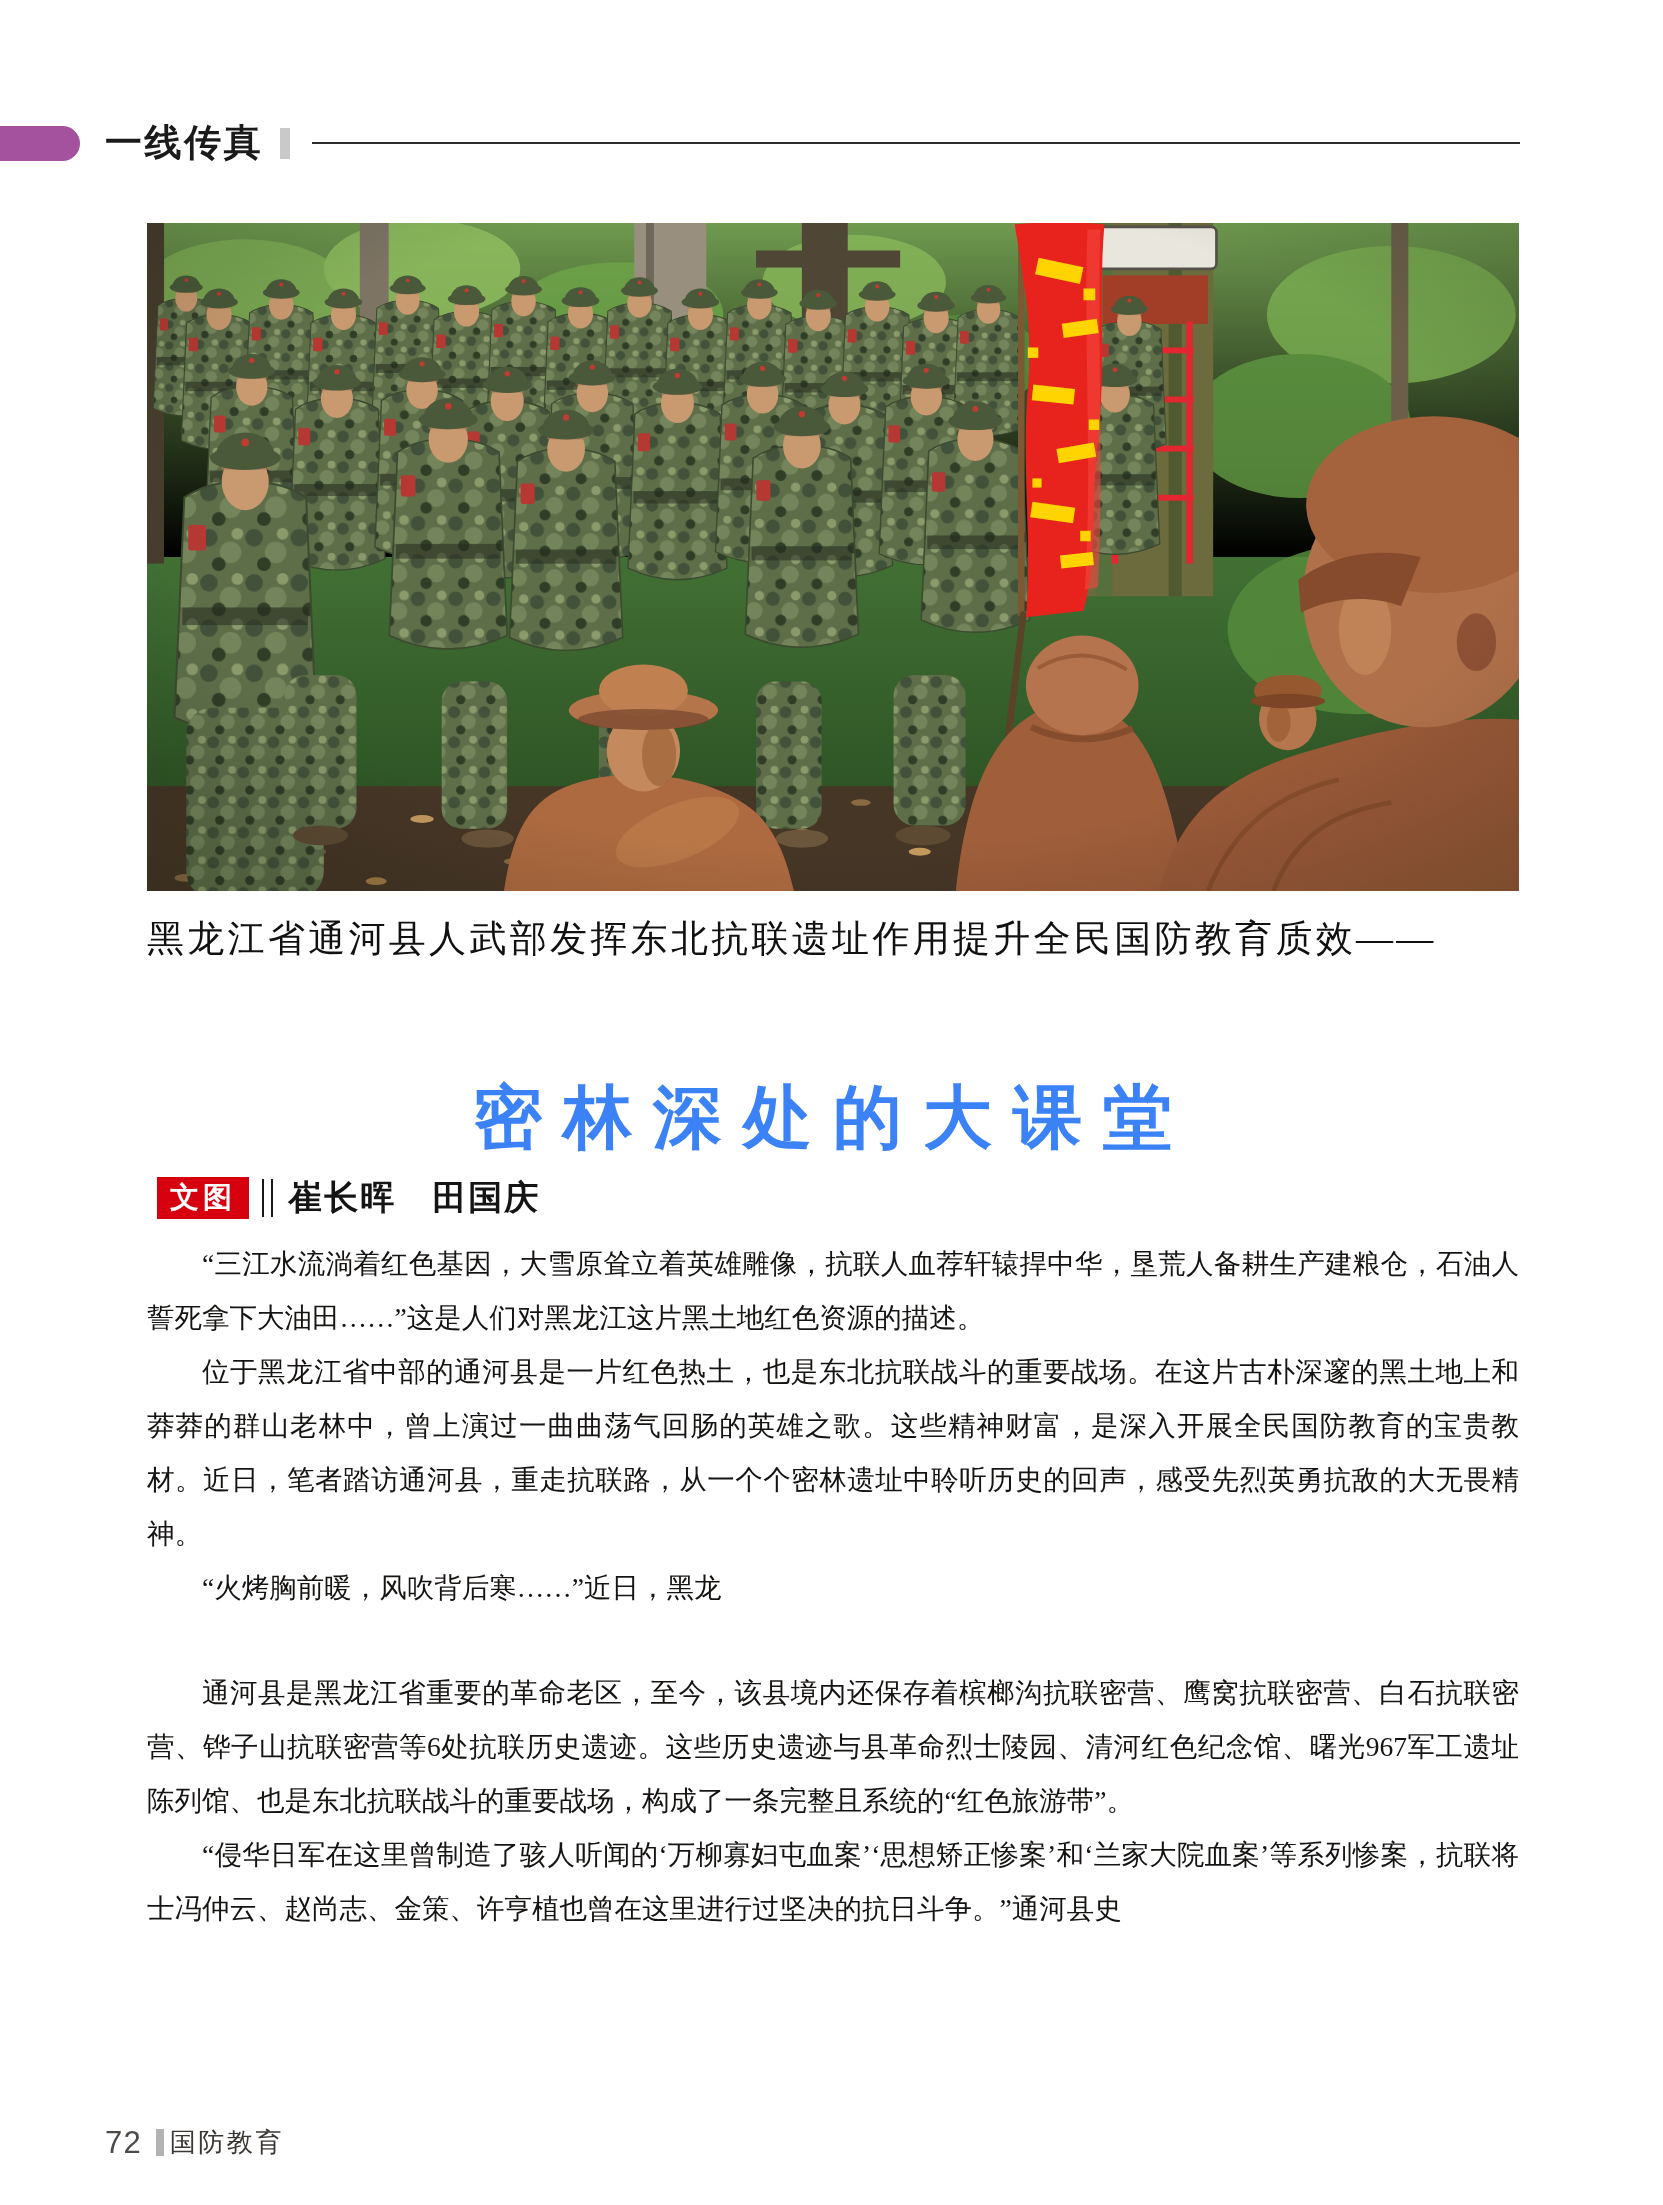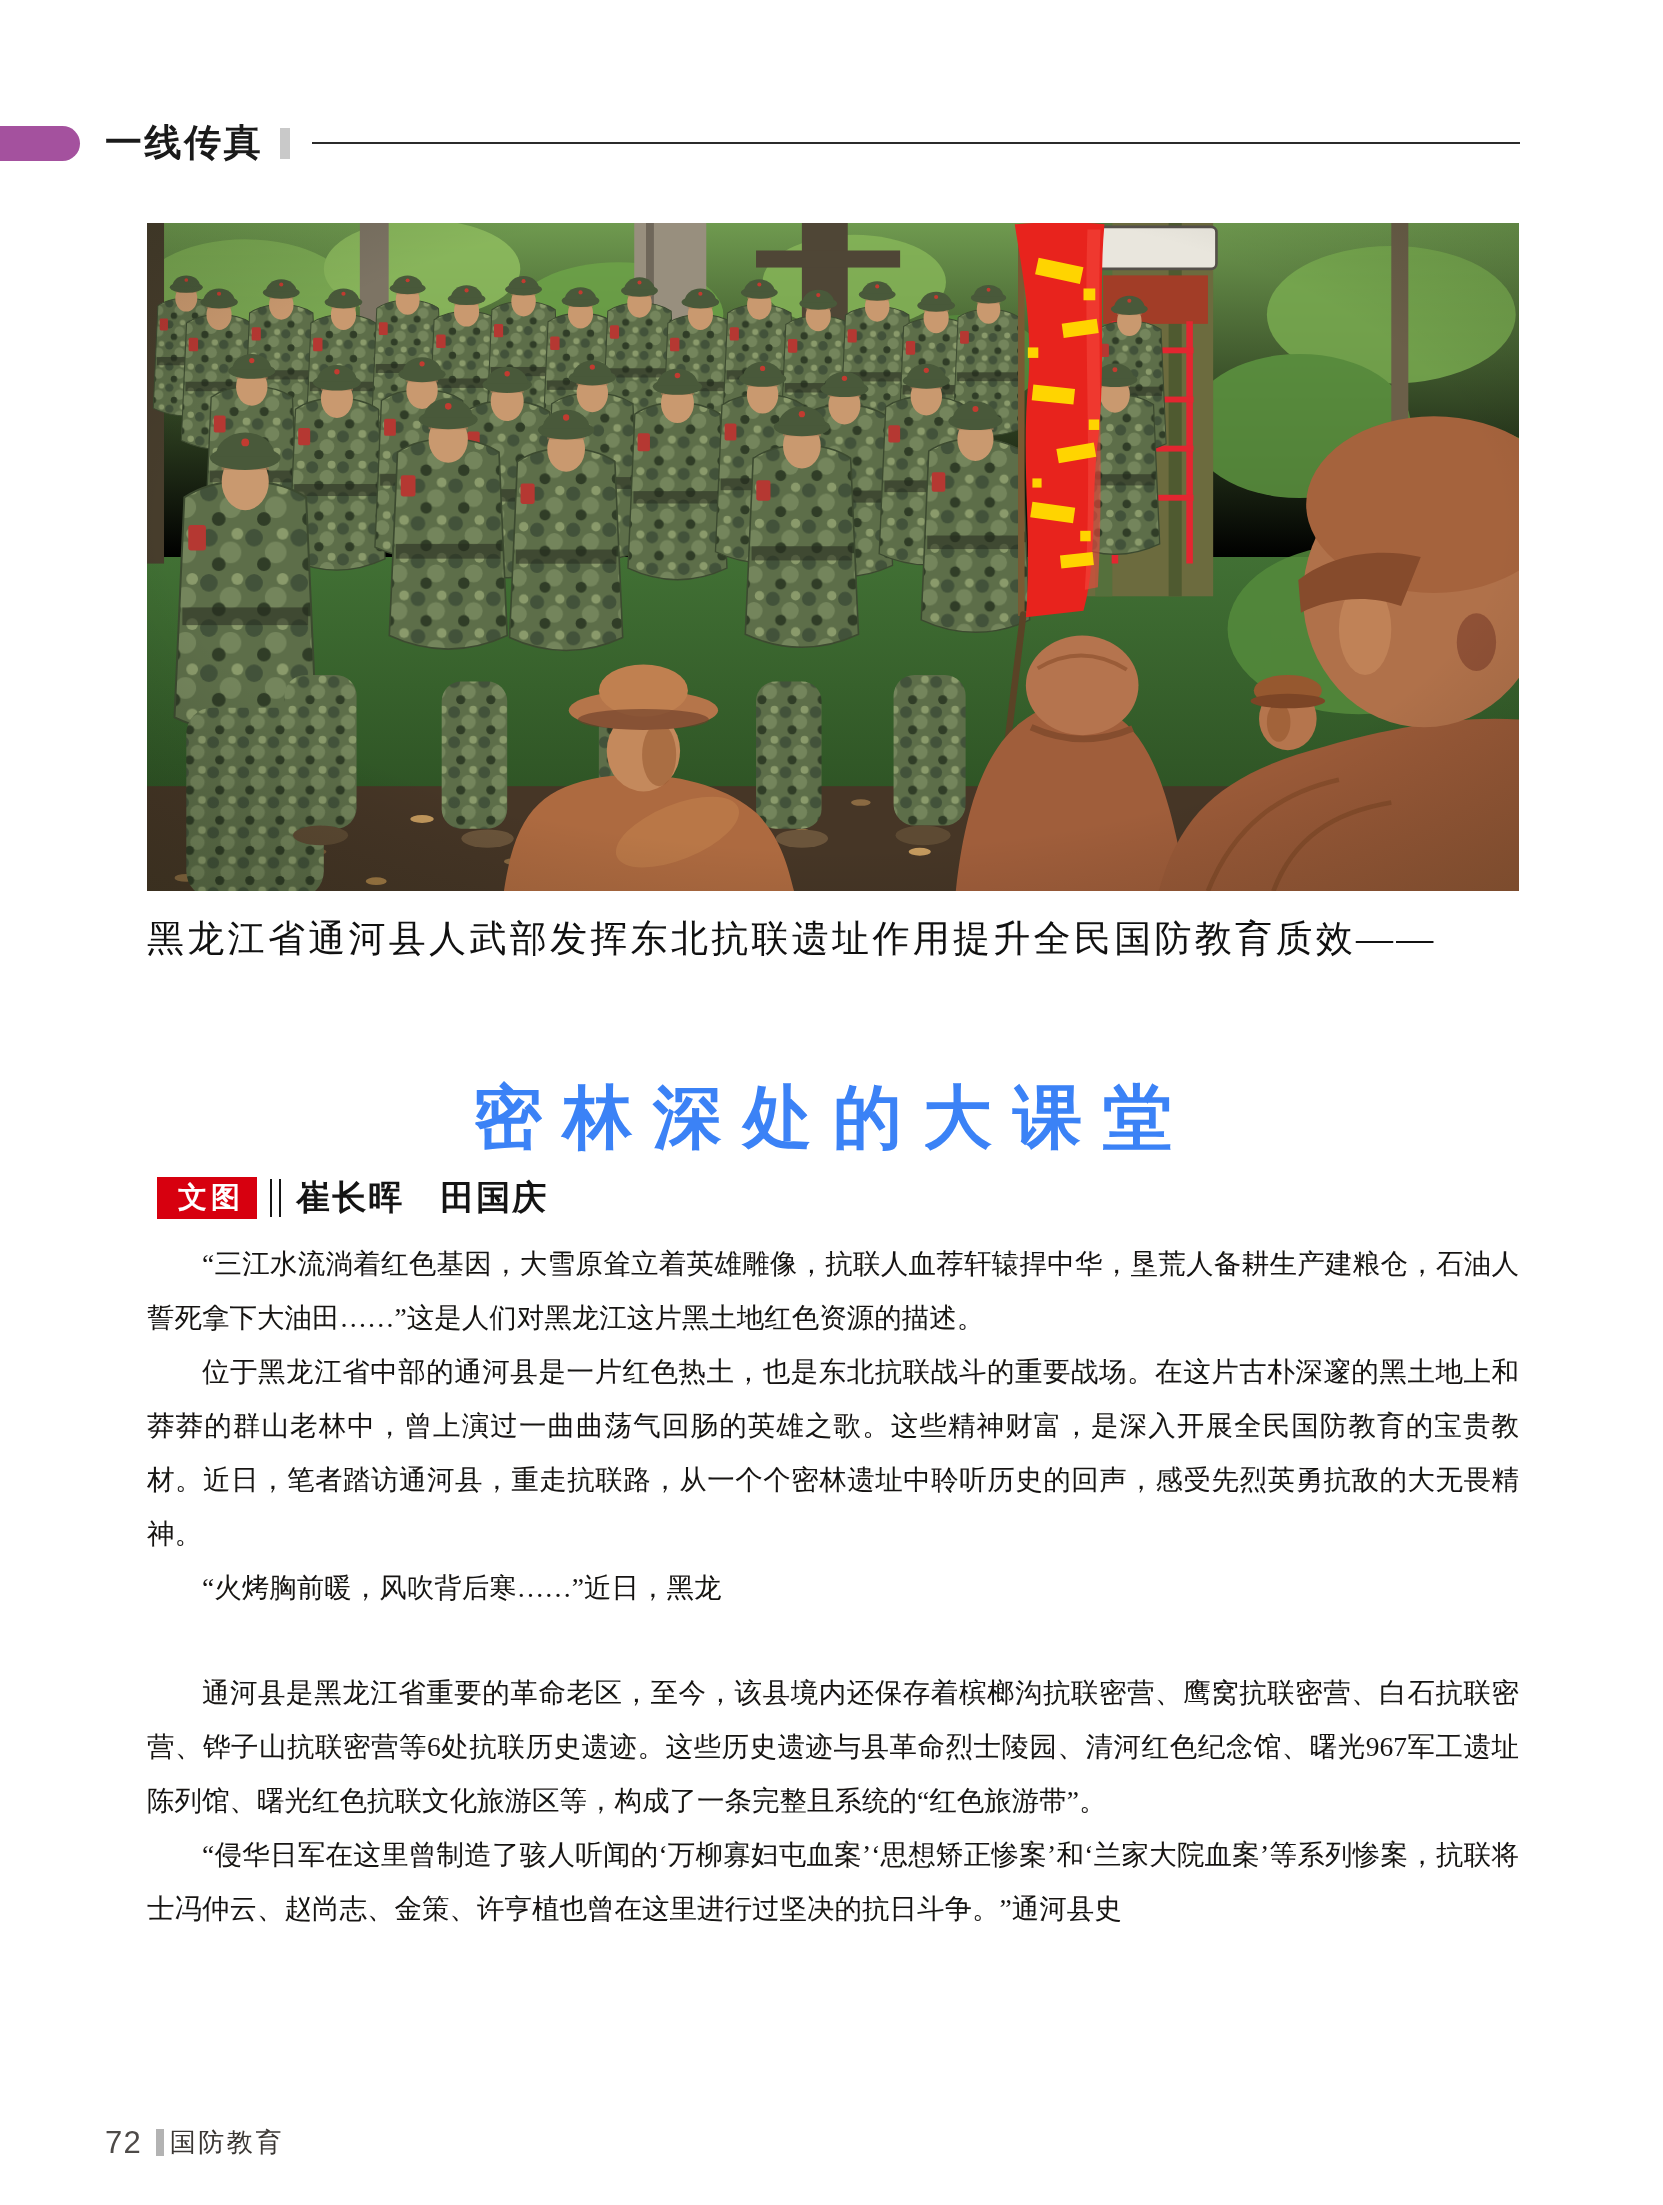--- a/index.html
+++ b/index.html
@@ -27,21 +27,21 @@
 
   
   .title{position:absolute;left:147px;top:1019px;width:1372px;height:105px;line-height:105px;
          text-align:center;font-family:"Liberation Sans","DejaVu Sans",sans-serif;
          font-weight:bold;font-size:69px;letter-spacing:21px;color:#3b82f6;white-space:nowrap;}
 
   
   .byline{position:absolute;left:157px;top:1176px;height:43px;display:flex;align-items:center;}
   .tagbox{width:92px;height:42px;background:#d7000f;color:#fff;display:flex;align-items:center;
           justify-content:center;font-family:"Liberation Sans","DejaVu Sans",sans-serif;
-          font-weight:bold;font-size:29px;letter-spacing:3.9px;padding-left:8px;}
+          font-weight:bold;font-size:29px;letter-spacing:3.9px;}
   .dbar{width:6.5px;height:38px;border-left:2px solid #161616;border-right:2px solid #161616;margin-left:13px;}
   .authors{margin-left:15.7px;font-family:"Liberation Sans","DejaVu Sans",sans-serif;
            font-weight:bold;font-size:34px;letter-spacing:2px;color:#141414;white-space:nowrap;}
 
   
   .columns{position:absolute;left:147px;top:1237px;width:1372px;display:flex;gap:51px;flex-direction:column;}
   .col{flex:1 1 0;}
   .col p{margin:0;font-size:27.5px;line-height:54px;text-align:justify;color:#161412;}
   .col p.indent{text-indent:2em;}
   .subhead{margin:55px 0;font-family:"Liberation Sans","DejaVu Sans",sans-serif;
@@ -269,21 +269,21 @@
   <div class="authors">崔长晖　田国庆</div>
 </div>
 
 <div class="columns">
   <div class="col">
     <p class="indent">“三江水流淌着红色基因，大雪原耸立着英雄雕像，抗联人血荐轩辕捍中华，垦荒人备耕生产建粮仓，石油人誓死拿下大油田……”这是人们对黑龙江这片黑土地红色资源的描述。</p>
     <p class="indent">位于黑龙江省中部的通河县是一片红色热土，也是东北抗联战斗的重要战场。在这片古朴深邃的黑土地上和莽莽的群山老林中，曾上演过一曲曲荡气回肠的英雄之歌。这些精神财富，是深入开展全民国防教育的宝贵教材。近日，笔者踏访通河县，重走抗联路，从一个个密林遗址中聆听历史的回声，感受先烈英勇抗敌的大无畏精神。</p>
     <p class="indent">“火烤胸前暖，风吹背后寒……”近日，黑龙</p>
   </div>
   <div class="col">
-    <p class="indent">通河县是黑龙江省重要的革命老区，至今，该县境内还保存着槟榔沟抗联密营、鹰窝抗联密营、白石抗联密营、铧子山抗联密营等6处抗联历史遗迹。这些历史遗迹与县革命烈士陵园、清河红色纪念馆、曙光967军工遗址陈列馆、曙光红色抗联文化旅游区等，构成了一条完整且系统的“红色旅游带”。</p>
+    <p class="indent">通河县是黑龙江省重要的革命老区，至今，该县境内还保存着槟榔沟抗联密营、鹰窝抗联密营、白石抗联密营、铧子山抗联密营等6处抗联历史遗迹。这些历史遗迹与县革命烈士陵园、清河红色纪念馆、曙光967军工遗址陈列馆、也是东北抗联战斗的重要战场，构成了一条完整且系统的“红色旅游带”。</p>
     <p class="indent">“侵华日军在这里曾制造了骇人听闻的‘万柳寡妇屯血案’‘思想矫正惨案’和‘兰家大院血案’等系列惨案，抗联将士冯仲云、赵尚志、金策、许亨植也曾在这里进行过坚决的抗日斗争。”通河县史</p>
   </div>
 </div>
 
 <div class="footer">
   <span class="pageno">72</span>
   <span class="f-bar"></span>
   <span class="f-label">国防教育</span>
 </div>
 

